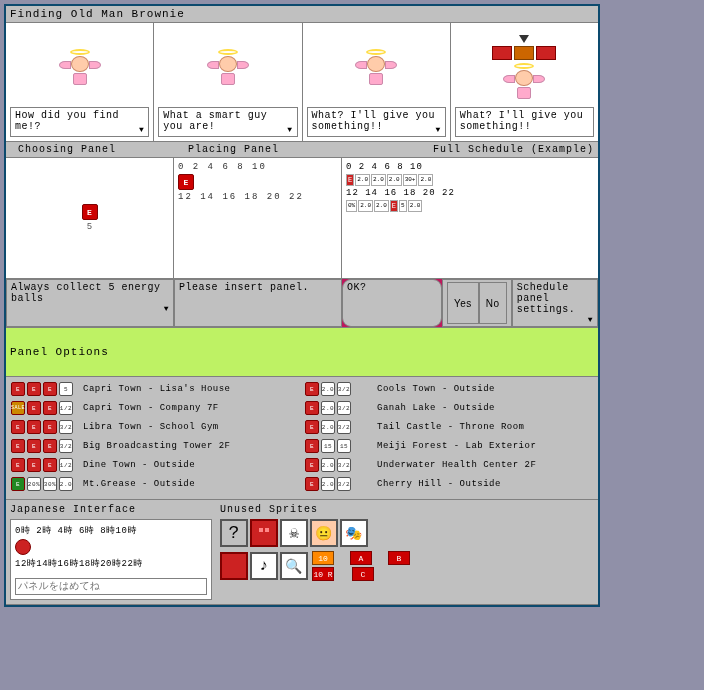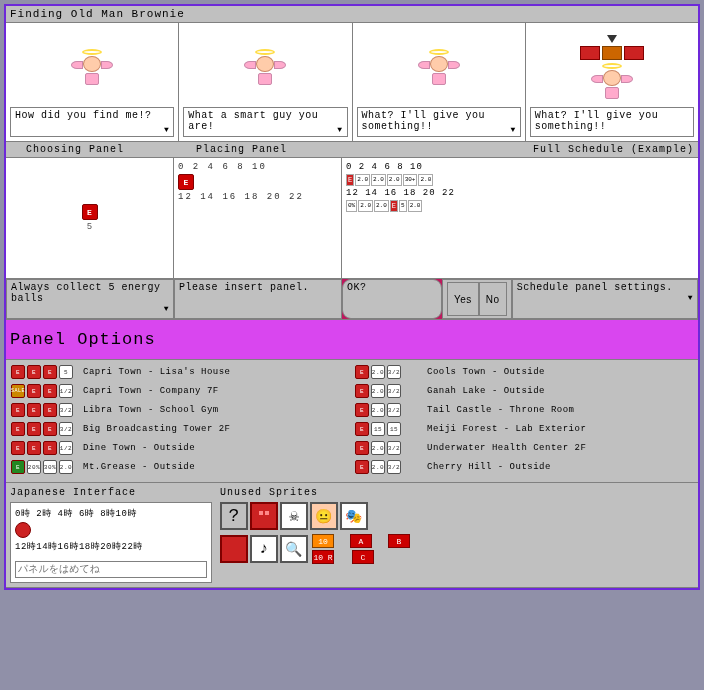--- a/index.html
+++ b/index.html
@@ -5,23 +5,23 @@
     * { box-sizing: border-box; margin: 0; padding: 0; }
     body {
       background: #9090a8;
       font-family: 'Courier New', monospace;
       font-size: 11px;
       width: 704px;
       min-height: 690px;
     }
     .main-window {
       background: #c0c0c0;
-      border: 2px solid #6d28d9;
+      border: 2px solid #0c4a6e;
       margin: 4px;
-      width: 696px;
+      width: 596px;
     }
     .title-bar {
       background: #c0c0c0;
       padding: 2px 4px;
       font-size: 11px;
       border-bottom: 1px solid #808080;
       letter-spacing: 1px;
     }
     
     .animation-row {
@@ -64,21 +64,21 @@
     
     .section-headers {
       display: flex;
       background: #c0c0c0;
       border-bottom: 1px solid #808080;
       padding: 2px 0;
     }
     .section-header {
       font-size: 10px;
       letter-spacing: 1px;
-      padding: 0 20px;
+      padding: 0 12px;
     }
     .section-header.left { flex: 0 0 170px; }
     .section-header.mid { flex: 0 0 170px; }
     .section-header.right { flex: 1; text-align: right; padding-right: 4px; }
     
     .panels-row {
       display: flex;
       background: white;
       border-bottom: 1px solid #808080;
     }
@@ -141,23 +141,23 @@
       letter-spacing: 0.5px;
     }
     .control-box.wide1 { flex: 0 0 168px; min-height: 40px; }
     .control-box.wide2 { flex: 0 0 168px; min-height: 40px; }
     .control-box.med { flex: 0 0 100px; min-height: 40px; border-radius: 9px; }
     .control-box.yesno { flex: 0 0 68px; min-height: 40px; display: flex; flex-direction: row; }
     .control-box.last { flex: 1; min-height: 40px; }
     .dropdown-arrow { font-size: 8px; float: right; }
     
     .panel-options-title {
-      background: #d946ef;
-      padding: 10px 4px;
-      font-size: 17px;
+      background: #bef264;
+      padding: 18px 4px;
+      font-size: 11px;
       letter-spacing: 1px;
       border-bottom: 1px solid #808080;
     }
     .panel-options-content {
       display: flex;
       background: #c0c0c0;
       border-bottom: 1px solid #808080;
       padding: 2px;
     }
     .panel-col {

